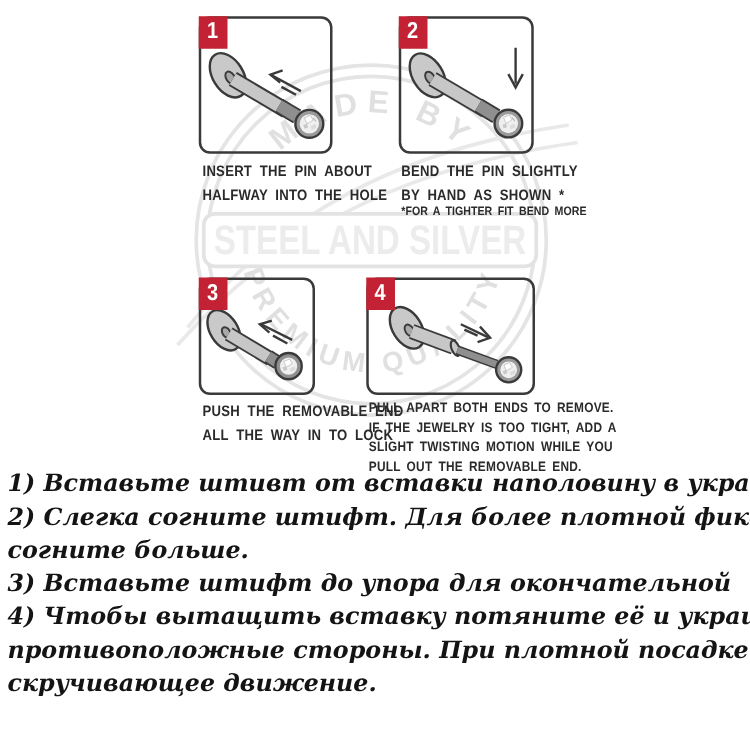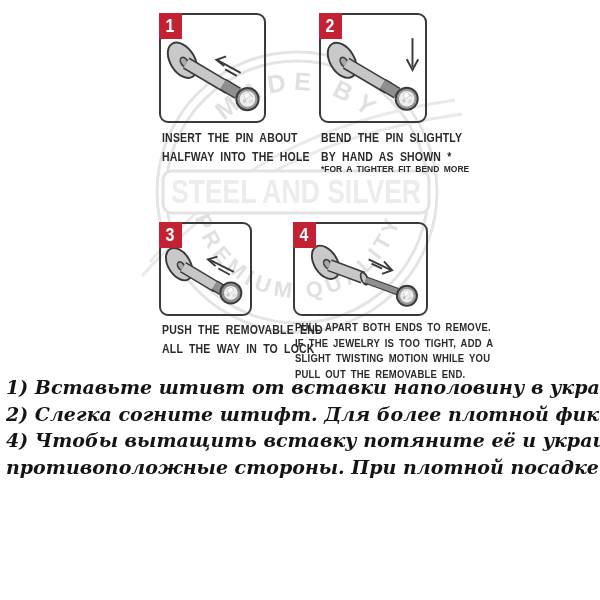--- a/index.html
+++ b/index.html
@@ -209,17 +209,20 @@
   <div class="cap" id="cap4">
     <div>PULL APART BOTH ENDS TO REMOVE.</div>
     <div>IF THE JEWELRY IS TOO TIGHT,  ADD A</div>
     <div>SLIGHT TWISTING MOTION WHILE YOU</div>
     <div>PULL OUT THE REMOVABLE END.</div>
   </div>
 
   <div class="ru">
     <div>1) Вставьте штивт от вставки наполовину в украшение.</div>
     <div>2) Слегка согните штифт. Для более плотной фиксации</div>
+    <div>согните больше.</div>
+    <div>3) Вставьте штифт до упора для окончательной</div>
     <div>4) Чтобы вытащить вставку потяните её и украшение в</div>
     <div>противоположные стороны. При плотной посадке добавьте</div>
+    <div>скручивающее движение.</div>
   </div>
 
 </div>
 
 </body></html>

